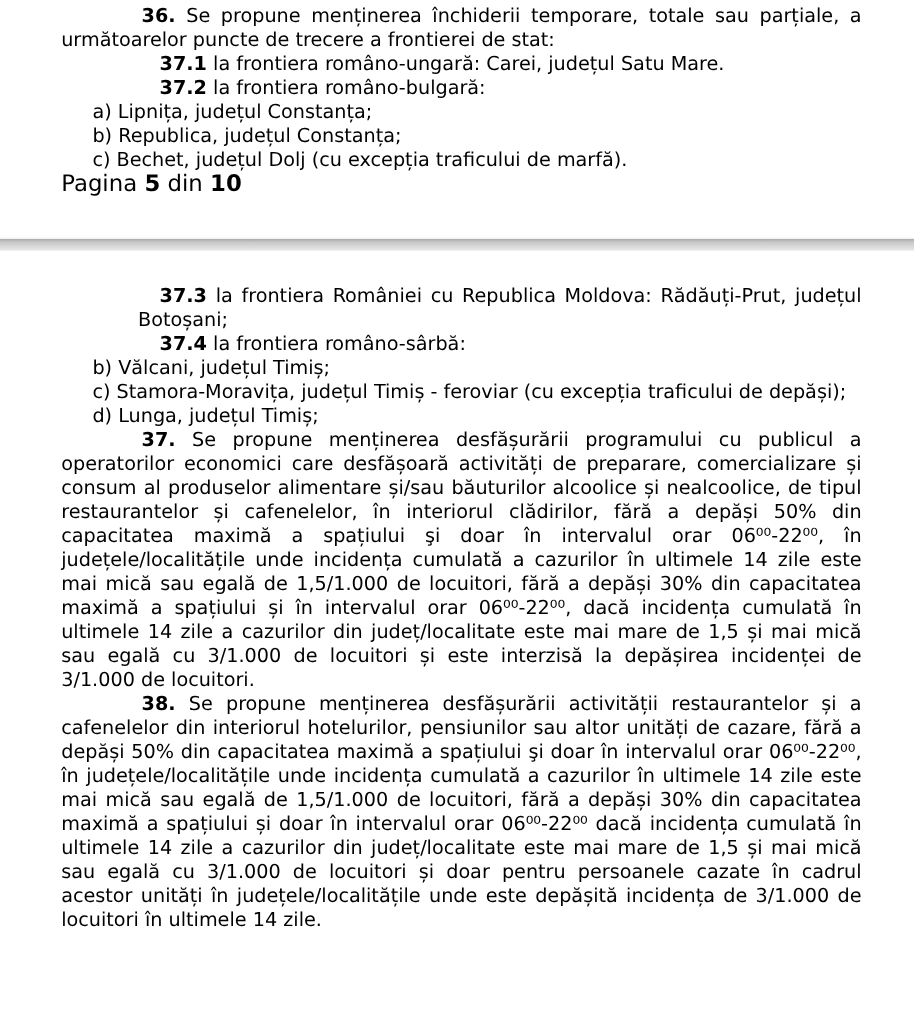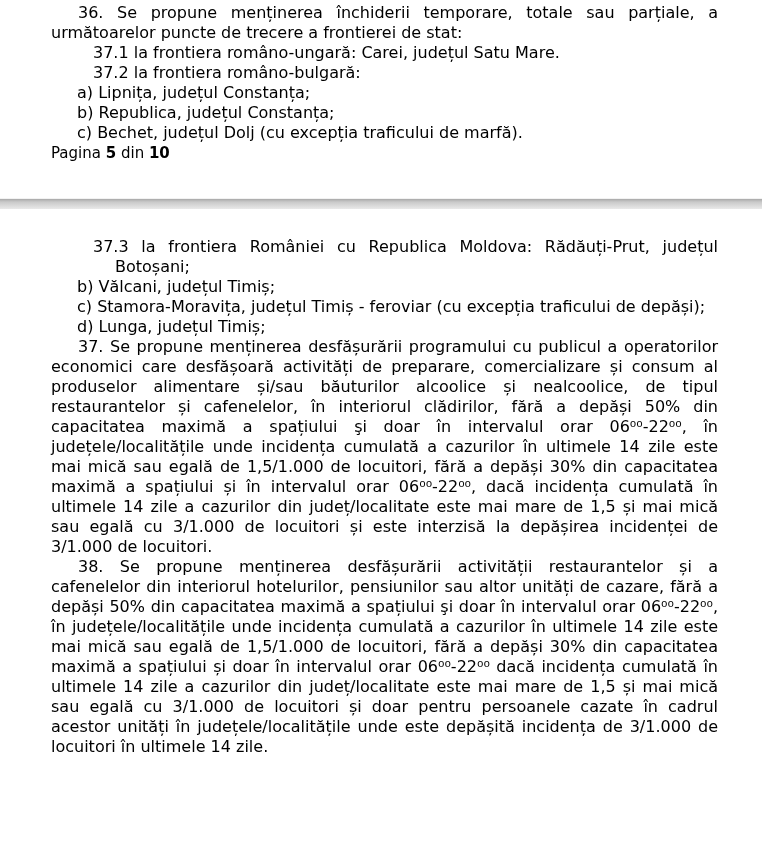--- a/index.html
+++ b/index.html
@@ -50,26 +50,27 @@
     text-indent: 27px;
   }
   p.p-sub {
     padding-left: 64px;
     text-indent: -22px;
   }
   p.p-letter {
     text-indent: 26px;
   }
   .num {
-    font-weight: normal;
+    font-weight: bold;
+    margin-left: 40px;
   }
   .footer {
     margin-top: 7px;
     text-align: center;
-    font-size: 15px;
+    font-size: 19px;
     text-indent: 0;
   }
   .footer b { font-weight: bold; }
 </style>
 </head>
 <body>
 
 <div id="viewport">
 
   <div class="page" id="page-5">
@@ -89,20 +90,21 @@
     <p class="para footer"><span>Pagina</span> <b>5</b> <span>din</span> <b>10</b></p>
 
   </div>
 
   <div class="page-separator"></div>
 
   <div class="page" id="page-6">
 
     <p class="para p-sub"><b class="num">37.3</b> <span>la frontiera României cu Republica Moldova: Rădăuți-Prut, județul Botoșani;</span></p>
 
+    <p class="para p-sub"><b class="num">37.4</b> <span>la frontiera româno-sârbă:</span></p>
 
 
     <p class="para p-letter"><span>b) Vălcani, județul Timiș;</span></p>
 
     <p class="para p-letter"><span>c) Stamora-Moravița, județul Timiș - feroviar (cu excepția traficului de depăși);</span></p>
 
     <p class="para p-letter"><span>d) Lunga, județul Timiș;</span></p>
 
 
     <p class="para p-section"><b class="num">37.</b> <span>Se propune menținerea desfășurării programului cu publicul a operatorilor economici care desfășoară activități de preparare, comercializare și consum al produselor alimentare și/sau băuturilor alcoolice și nealcoolice, de tipul restaurantelor și cafenelelor, în interiorul clădirilor, fără a depăși 50% din capacitatea maximă a spațiului şi doar în intervalul orar 06⁰⁰-22⁰⁰, în județele/localitățile unde incidența cumulată a cazurilor în ultimele 14 zile este mai mică sau egală de 1,5/1.000 de locuitori, fără a depăși 30% din capacitatea maximă a spațiului și în intervalul orar 06⁰⁰-22⁰⁰, dacă incidența cumulată în ultimele 14 zile a cazurilor din județ/localitate este mai mare de 1,5 și mai mică sau egală cu 3/1.000 de locuitori și este interzisă la depășirea incidenței de 3/1.000 de locuitori.</span></p>

